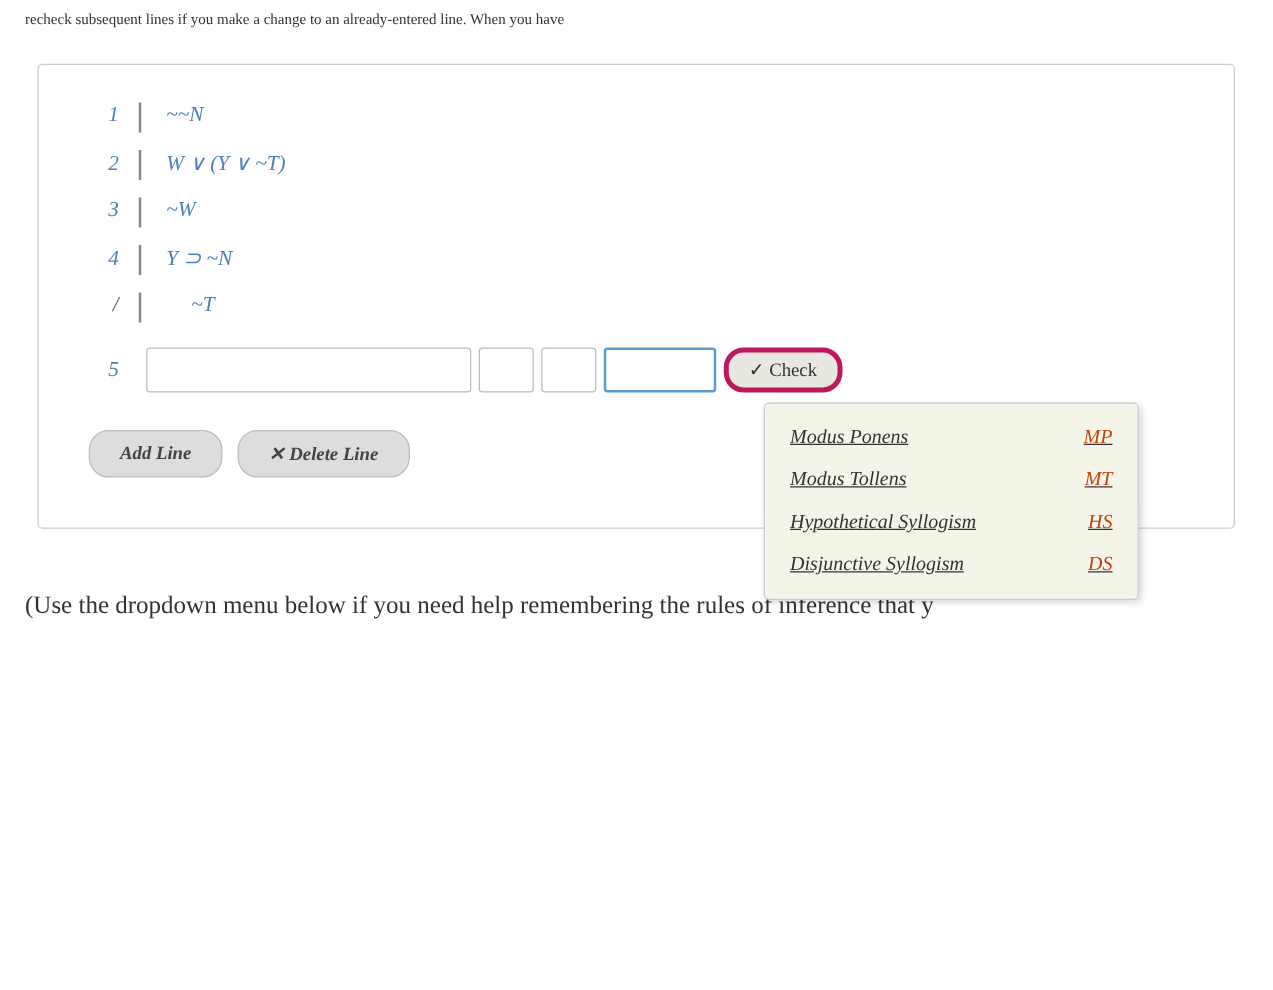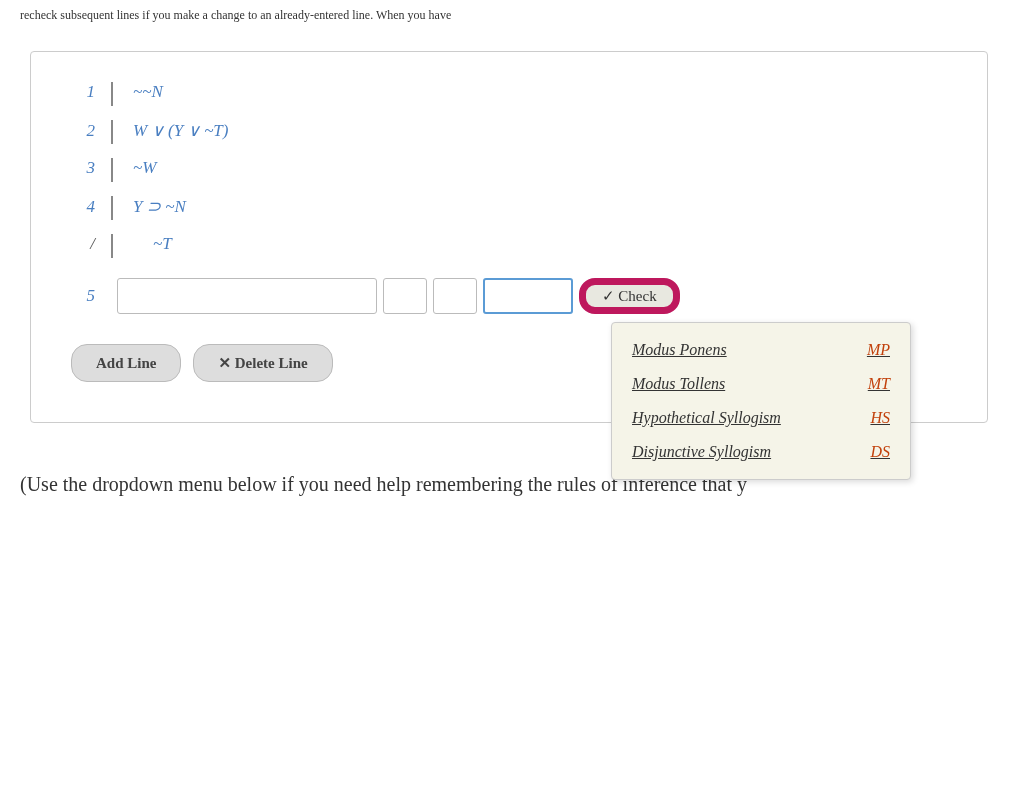--- a/index.html
+++ b/index.html
@@ -134,21 +134,21 @@
       font-family: Georgia, serif;
       font-style: italic;
       background: #fff;
       outline: none;
     }
 
     .check-btn {
       height: 36px;
       padding: 0 16px;
       background: #e8e8e0;
-      border: 7px solid #be185d;
+      border: 4px solid #be185d;
       border-radius: 16px;
       font-size: 15px;
       font-family: Georgia, serif;
       cursor: pointer;
       color: #333;
       white-space: nowrap;
     }
 
     .dropdown-menu {
       position: absolute;
@@ -192,20 +192,21 @@
       height: 38px;
       padding: 0 24px;
       background: #ddd;
       border: 1px solid #bbb;
       border-radius: 16px;
       font-size: 15px;
       font-family: Georgia, serif;
       font-weight: bold;
       cursor: pointer;
       color: #444;
+      font-style: italic;
     }
 
     .bottom-text {
       padding: 30px 20px 10px 20px;
       font-size: 20px;
       color: #333;
     }
   </style>
 </head>
 <body>

